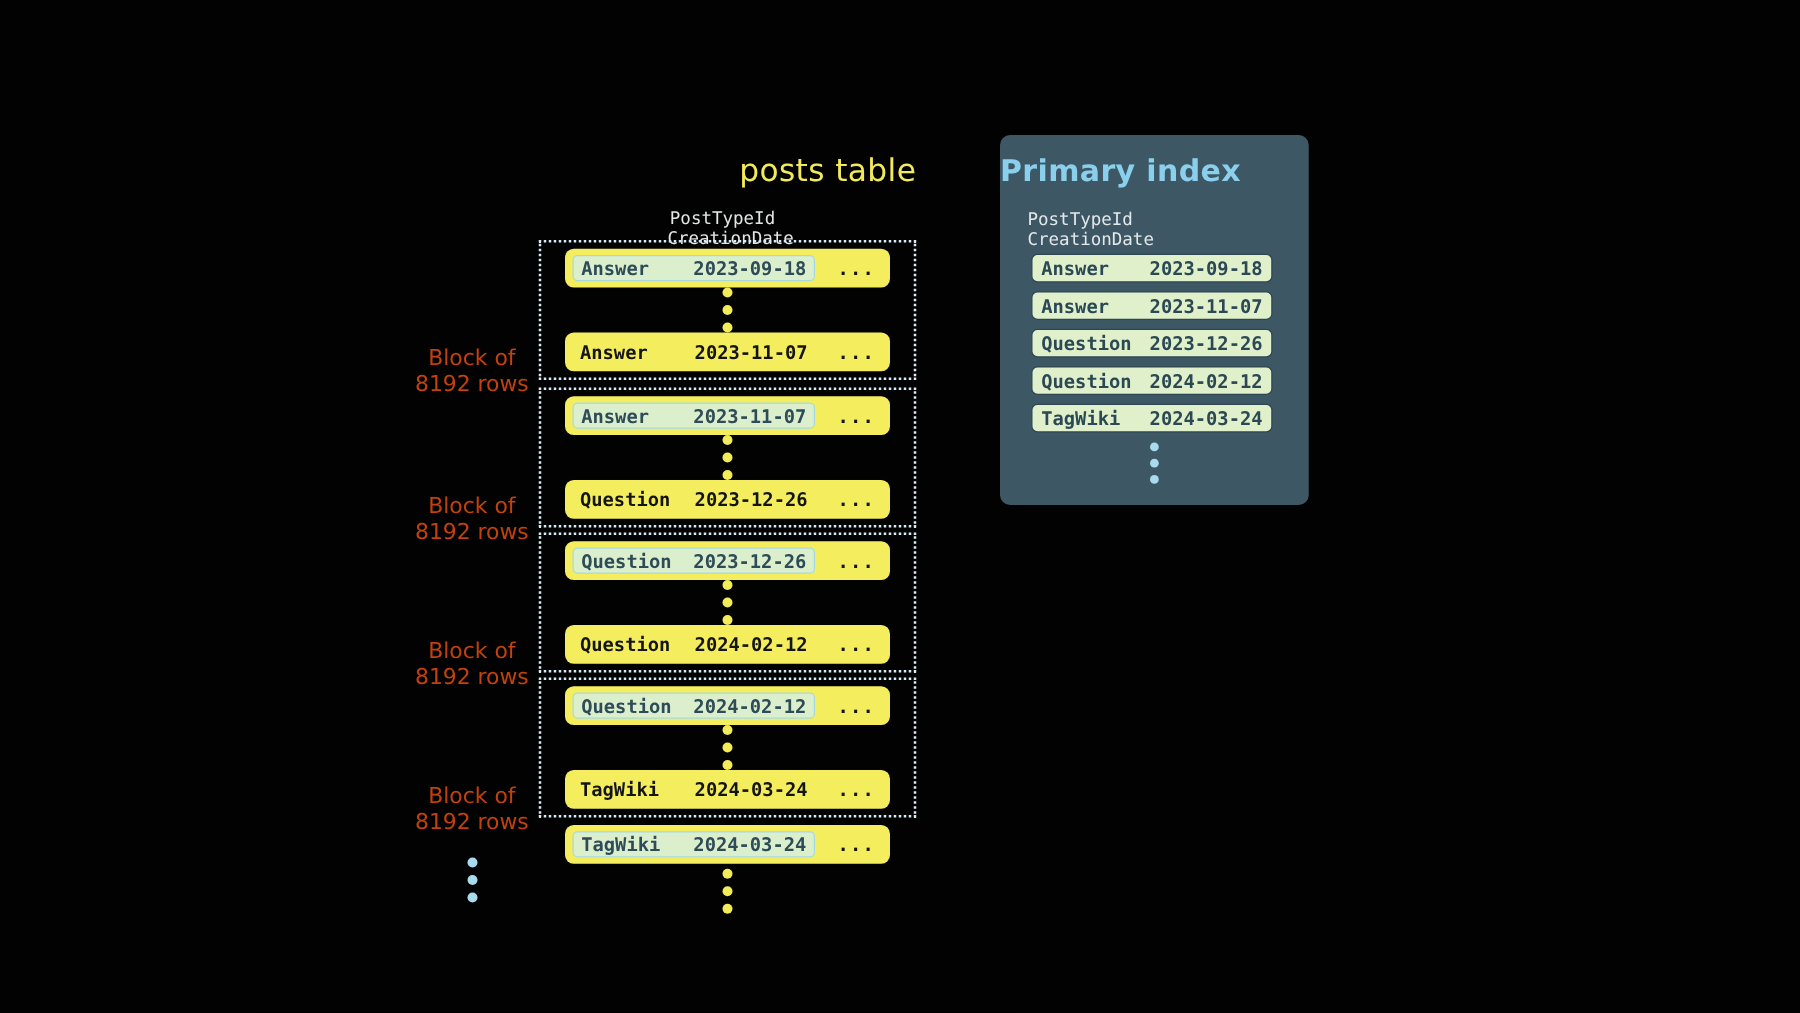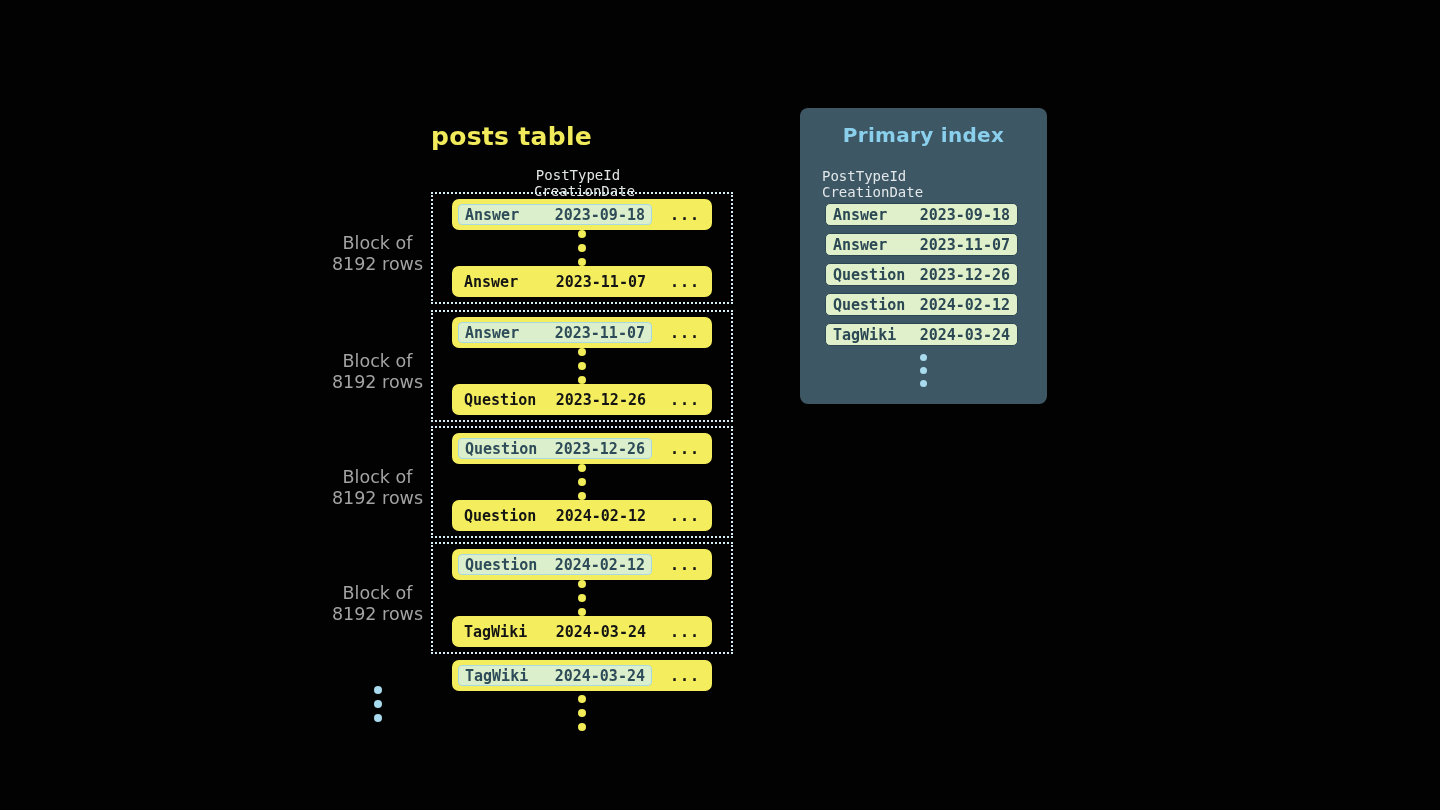--- a/index.html
+++ b/index.html
@@ -4,22 +4,22 @@
 <style>
   html,body{margin:0;padding:0;background:#000;}
   .canvas{
     position:relative;width:1440px;height:810px;background:#020202;overflow:hidden;
     font-family:"DejaVu Sans",sans-serif;
   }
   .mono{font-family:"DejaVu Sans Mono",monospace;flex-direction:column;}
 
   
   .pt-title{
-    position:absolute;left:431px;top:122px;width:302px;text-align:left;
-    color:#f1ea5a;font-size:25px;font-weight:700;letter-spacing:.3px;
+    position:absolute;left:431px;top:122px;width:302px;text-align:right;
+    color:#f1ea5a;font-size:25px;font-weight:400;letter-spacing:.3px;
   }
   .pt-header{
     position:absolute;left:452px;top:167px;width:260px;height:18px;
     display:flex;align-items:center;color:#e3e6e6;font-size:14px;font-weight:500;
     padding:0 10px 0 2px;box-sizing:border-box;
   }
   .pt-header .h2{margin-left:13px;}
   .pt-header .h3{margin-left:auto;font-weight:700;}
 
   .block{
@@ -49,31 +49,31 @@
 
   .vdots{display:flex;flex-direction:column;gap:6px;align-items:center;}
   .vdots i{width:8px;height:8px;border-radius:50%;display:block;}
   .ydots i{background:#f1ec57;}
   .bdots i{background:#a9dbee;}
   .tail-ydots{position:absolute;left:431px;top:695px;width:302px;align-items:center;}
   .left-bdots{position:absolute;left:305px;top:686px;width:145px;align-items:center;}
 
   .block-label{
     position:absolute;left:305px;width:145px;text-align:center;
-    color:#a3a3a3;font-size:17.5px;line-height:21px;font-weight:400;
+    color:#c2410c;font-size:17.5px;line-height:21px;font-weight:400;margin-top:44px;
   }
 
   
   .panel{
     position:absolute;left:800px;top:108px;width:247px;height:296px;
     background:#3e5765;border-radius:8px;
   }
   .pi-title{
-    position:absolute;left:0;top:15px;width:100%;text-align:center;
-    color:#8ad0ec;font-size:20px;font-weight:600;letter-spacing:.3px;
+    position:absolute;left:0;top:15px;width:100%;
+    color:#8ad0ec;font-size:24px;font-weight:600;letter-spacing:.3px;
   }
   .pi-header{
     position:absolute;left:22px;top:60px;width:194px;display:flex;justify-content:space-between;
     color:#e3e8ea;font-size:14px;font-weight:500;
   }
   .pi-rows{position:absolute;left:25px;top:95px;width:193px;}
   .irow{
     width:193px;height:23px;box-sizing:border-box;margin-bottom:7px;
     background:#dff0cb;border:1.5px solid #2c4752;border-radius:5px;
     display:flex;justify-content:space-between;align-items:center;padding:0 7px;

